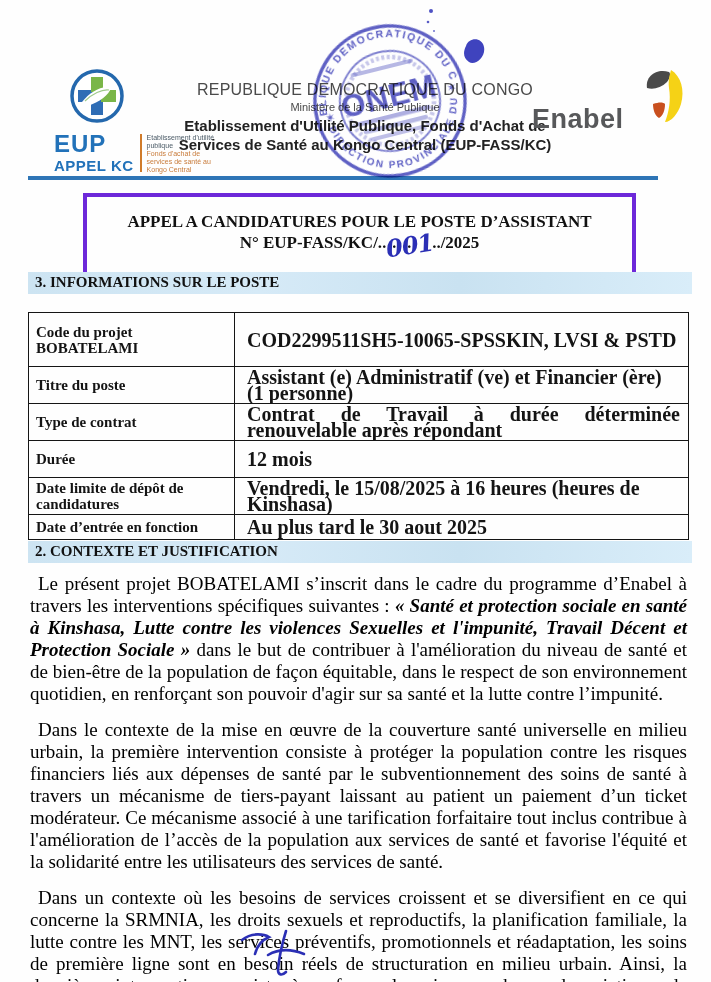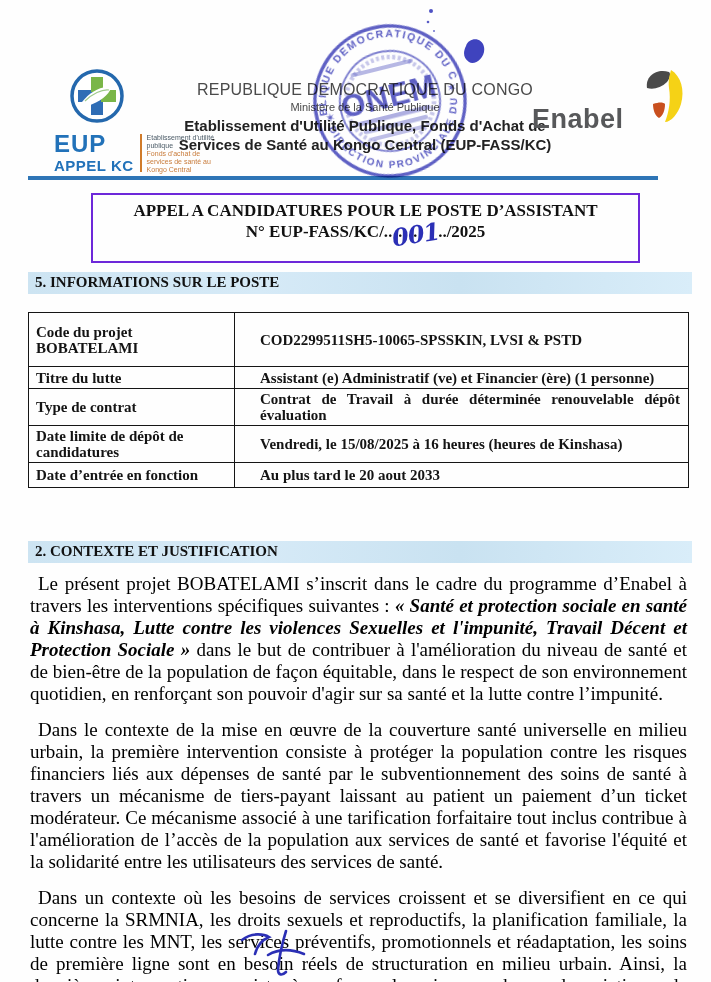--- a/index.html
+++ b/index.html
@@ -28,40 +28,40 @@
     font-family:"Liberation Sans",sans-serif;font-weight:600;font-size:27px;
     color:#57585a;letter-spacing:.5px;}
   .enabel-mark{position:absolute;left:637px;top:66px;}
   .blue-rule{position:absolute;left:28px;top:176px;width:630px;height:4px;background:#2e75b6;}
   
   .stamp{position:absolute;left:310px;top:21px;mix-blend-mode:multiply;opacity:.82;z-index:5;}
   .ink-blob{position:absolute;left:463px;top:38px;z-index:6;}
   .ink-dots{position:absolute;left:422px;top:6px;z-index:6;}
   
   .title-box{position:absolute;left:83px;top:193px;width:545px;height:61px;
-    border:2px solid #6d28d9;text-align:center;font-weight:bold;font-size:17px;
-    line-height:21px;padding-top:5px;color:#111;margin-left:8px;}
+    border:4px solid #6d28d9;text-align:center;font-weight:bold;font-size:17px;
+    line-height:21px;padding-top:14px;color:#111;}
   .hw-wrap{position:relative;display:inline-block;width:50px;height:21px;vertical-align:bottom;}
   .hw-dots{position:absolute;left:0;bottom:0;font-size:16px;letter-spacing:1px;}
   .hw-num{position:absolute;left:4px;bottom:-3px;
     font-family:"DejaVu Serif",serif;font-style:italic;font-weight:bold;font-size:24px;
     color:#2b2fb5;transform:rotate(-9deg);letter-spacing:-1px;}
   
   .bar{position:absolute;left:28px;width:657px;height:20px;
     background:linear-gradient(90deg,#cde4f2 0%,#d6eaf7 35%,#c9e2f1 65%,#d9edf9 100%);
     font-weight:bold;font-size:15px;color:#111;padding:2px 0 0 7px;box-sizing:content-box;}
   .bar1{top:272px;}
   .bar2{top:541px;}
   
   .job-table{position:absolute;left:28px;top:312px;width:661px;
     border-collapse:collapse;table-layout:fixed;font-family:"Liberation Serif",serif;}
   .job-table td{border:1.8px solid #151515;font-weight:bold;font-size:15px;
     line-height:16px;vertical-align:middle;overflow:hidden;}
   .job-table .lbl{width:192px;padding:2px 6px 2px 7px;}
-  .job-table .val{padding:2px 8px 2px 25px;font-size:15px;}
+  .job-table .val{padding:2px 8px 2px 12px;font-size:20px;}
   .val-justify{text-align:justify;}
   .r1{height:54px;}.r2{height:22px;}.r3{height:35px;}.r4{height:37px;}
   .r5{height:23px;}.r6{height:33px;}.r7{height:25px;}
   
   .body-text{position:absolute;left:30px;top:573px;width:657px;
     font-size:19px;line-height:22px;text-align:justify;color:#000000;}
   .body-text p{margin:0 0 14px 0;text-indent:8px;}
   .em{font-weight:bold;font-style:italic;}
   .paraph{position:absolute;left:238px;top:928px;z-index:7;}
 </style>
@@ -148,43 +148,47 @@
     <circle cx="12" cy="25" r="1" fill="#2f33b8" opacity=".7"></circle>
   </svg>
 
   <div class="title-box">
     <div>APPEL A CANDIDATURES POUR LE POSTE D’ASSISTANT</div>
     <div>
       <span>N° EUP-FASS/KC/.</span><span class="hw-wrap"><span class="hw-dots">.......</span><span class="hw-num">001</span></span><span>../2025</span>
     </div>
   </div>
 
-  <div class="bar bar1">5. INFORMATIONS SUR LE POSTE</div>
+  <div class="bar bar1">3. INFORMATIONS SUR LE POSTE</div>
 
   <table class="job-table">
     <tbody>
       <tr class="r1">
         <td class="lbl">Code du projet BOBATELAMI</td>
         <td class="val">COD2299511SH5-10065-SPSSKIN, LVSI &amp; PSTD</td>
       </tr>
       <tr class="r2">
-        <td class="lbl">Titre du lutte</td>
+        <td class="lbl">Titre du poste</td>
         <td class="val">Assistant (e) Administratif (ve) et Financier (ère) (1 personne)</td>
       </tr>
       <tr class="r3">
         <td class="lbl">Type de contrat</td>
-        <td class="val val-justify">Contrat de Travail à durée déterminée renouvelable dépôt évaluation</td>
+        <td class="val val-justify">Contrat de Travail à durée déterminée renouvelable après répondant</td>
+      </tr>
+      <tr class="r4">
+        <td class="lbl">Durée</td>
+        <td class="val">12 mois</td>
       </tr>
       <tr class="r6">
         <td class="lbl">Date limite de dépôt de candidatures</td>
         <td class="val">Vendredi, le 15/08/2025 à 16 heures (heures de Kinshasa)</td>
       </tr>
       <tr class="r7">
         <td class="lbl">Date d’entrée en fonction</td>
-        <td class="val">Au plus tard le 20 aout 2033</td>
+        <td class="val">Au plus tard le 30 aout 2025</td>
       </tr>
     </tbody>
   </table>
 
   <div class="bar bar2">2. CONTEXTE ET JUSTIFICATION</div>
 
   <div class="body-text">
     <p><span>Le présent projet BOBATELAMI s’inscrit dans le cadre du programme d’Enabel à travers les interventions spécifiques suivantes : </span><span class="em">« Santé et protection sociale en santé à Kinshasa, Lutte contre les violences Sexuelles et l'impunité, Travail Décent et Protection Sociale »</span><span> dans le but de contribuer à l'amélioration du niveau de santé et de bien-être de la population de façon équitable, dans le respect de son environnement quotidien, en renforçant son pouvoir d'agir sur sa santé et la lutte contre l’impunité.</span></p>
     <p>Dans le contexte de la mise en œuvre de la couverture santé universelle en  milieu urbain, la première intervention consiste à protéger la population contre les risques financiers liés aux dépenses de santé par le subventionnement des soins de santé à travers un mécanisme de tiers-payant laissant au patient un paiement d’un ticket modérateur. Ce mécanisme associé à une tarification forfaitaire tout inclus contribue à l'amélioration de l’accès de la population aux services de santé et favorise l'équité et la solidarité entre les utilisateurs des services de santé.</p>
     <p>Dans un contexte où les besoins de services croissent et se diversifient en ce qui concerne la SRMNIA, les droits sexuels et reproductifs, la planification familiale, la lutte contre les MNT, les services préventifs, promotionnels et réadaptation, les soins de première ligne sont en besoin réels de structuration en milieu urbain. Ainsi, la deuxième intervention consiste à renforcer la prise en charge des victimes de violences sexuelles par un appui à l'unité fonctionnelle de prise en charge médicale et psychologique au sein de l’hôpital St Joseph, l'intégration des services sociaux et le renforcement de la collaboration avec les institutions juridiques pour faire de l'HSJ un service intégré de prise en charge holistique répondant aux normes d'un Centre Intégré des Services Multisectoriels (CISM).</p>

